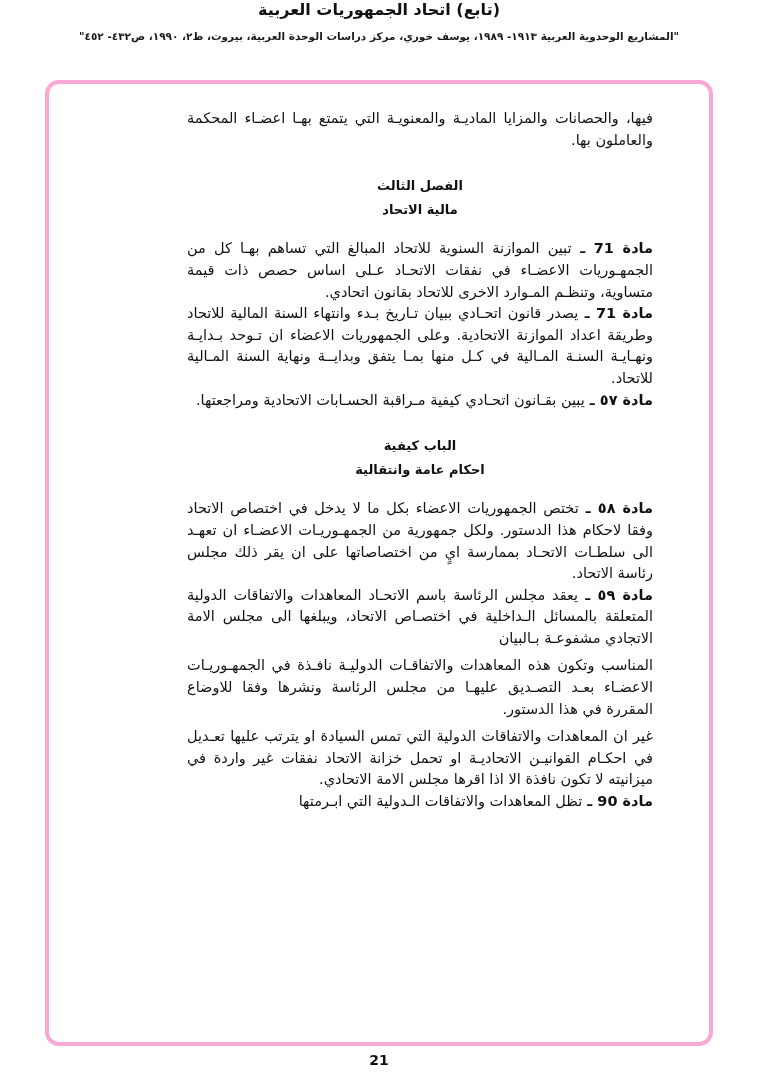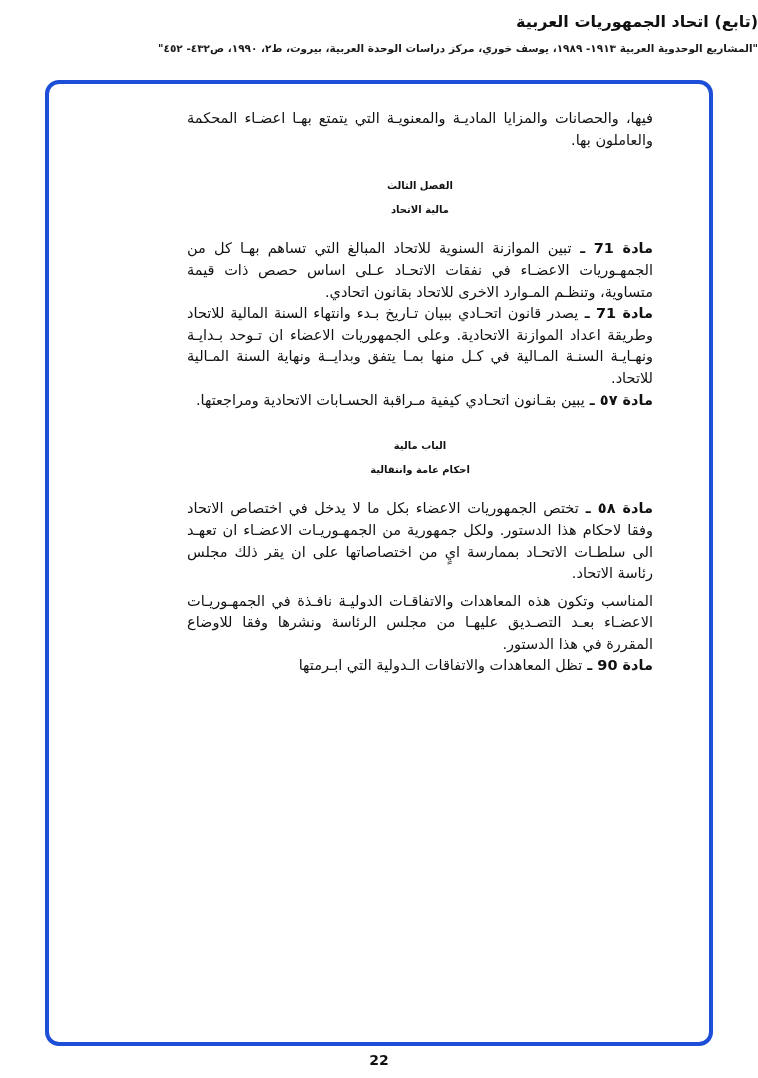--- a/index.html
+++ b/index.html
@@ -12,59 +12,59 @@
     position: relative;
     direction: rtl;
   }
   .page {
     position: relative;
     width: 758px;
     height: 1078px;
     background: #ffffff;
   }
   .header {
-    padding-top: 12px;
+    text-align: center;
   }
   .header .title {
     font-weight: bold;
     font-size: 16px;
     letter-spacing: 0.2px;
   }
   .header .source {
     margin-top: 11px;
     font-size: 10.5px;
     font-weight: bold;
     color: #1a1a1a;
   }
   .content-box {
     position: absolute;
     left: 45px;
     top: 80px;
     width: 668px;
     height: 966px;
-    border: 4px solid #1d4ed8;
+    border: 4px solid #f9a8d4;
     border-radius: 14px;
     padding: 24px 56px 10px 138px;
     overflow: hidden;
     background: #ffffff;
   }
   .text-column {
     font-size: 14.5px;
     line-height: 21.6px;
     text-align: justify;
     text-justify: inter-word;
     color: #111111;
   }
   .para { margin: 0; }
   .para.spaced { margin-top: 6px; }
   .para strong { font-weight: bold; }
   .heading {
     text-align: center;
     font-weight: bold;
-    font-size: 10px;
+    font-size: 13px;
     margin: 24px 0 18px 0;
   }
   .heading > div { margin: 2px 0; }
   .page-number {
     position: absolute;
     bottom: 10px;
     left: 0;
     width: 100%;
     text-align: center;
     font-weight: bold;
@@ -85,24 +85,26 @@
     <div class="text-column" id="blocks">
         <div class="para">فيها، والحصانات والمزايا الماديـة والمعنويـة التي يتمتع بهـا اعضـاء المحكمة والعاملون بها.</div>
         <div class="heading">
           <div>الفصل الثالث</div>
           <div>مالية الاتحاد</div>
         </div>
         <div class="para"><strong>مادة 71 ـ </strong>تبين الموازنة السنوية للاتحاد المبالغ التي تساهم بهـا كل من الجمهـوريات الاعضـاء في نفقات الاتحـاد عـلى اساس حصص ذات قيمة متساوية، وتنظـم المـوارد الاخرى للاتحاد بقانون اتحادي.</div>
         <div class="para"><strong>مادة 71 ـ </strong>يصدر قانون اتحـادي ببيان تـاريخ بـدء وانتهاء السنة المالية للاتحاد وطريقة اعداد الموازنة الاتحادية. وعلى الجمهوريات الاعضاء ان تـوحد بـدايـة ونهـايـة السنـة المـالية في كـل منها بمـا يتفق وبدايــة ونهاية السنة المـالية للاتحاد.</div>
         <div class="para"><strong>مادة ٥٧ ـ </strong>يبين بقـانون اتحـادي كيفية مـراقبة الحسـابات الاتحادية ومراجعتها.</div>
         <div class="heading">
-          <div>الباب مالية</div>
+          <div>الباب كيفية</div>
           <div>احكام عامة وانتقالية</div>
         </div>
         <div class="para"><strong>مادة ٥٨ ـ </strong>تختص الجمهوريات الاعضاء بكل ما لا يدخل في اختصاص الاتحاد وفقا لاحكام هذا الدستور. ولكل جمهورية من الجمهـوريـات الاعضـاء ان تعهـد الى سلطـات الاتحـاد بممارسة ايٍ من اختصاصاتها على ان يقر ذلك مجلس رئاسة الاتحاد.</div>
+        <div class="para"><strong>مادة ٥٩ ـ </strong>يعقد مجلس الرئاسة باسم الاتحـاد المعاهدات والاتفاقات الدولية المتعلقة بالمسائل الـداخلية في اختصـاص الاتحاد، ويبلغها الى مجلس الامة الاتجادي مشفوعـة بـالبيان</div>
         <div class="para spaced">المناسب وتكون هذه المعاهدات والاتفاقـات الدوليـة نافـذة في الجمهـوريـات الاعضـاء بعـد التصـديق عليهـا من مجلس الرئاسة ونشرها وفقا للاوضاع المقررة في هذا الدستور.</div>
+        <div class="para spaced">غير ان المعاهدات والاتفاقات الدولية التي تمس السيادة او يترتب عليها تعـديل في احكـام القوانيـن الاتحاديـة او تحمل خزانة الاتحاد نفقات غير واردة في ميزانيته لا تكون نافذة الا اذا اقرها مجلس الامة الاتحادي.</div>
         <div class="para"><strong>مادة 90 ـ </strong>تظل المعاهدات والاتفاقات الـدولية التي ابـرمتها</div>
       </div>
   </div>
 
-  <div class="page-number">22</div>
+  <div class="page-number">21</div>
 
 </div>
 
 </body></html>

